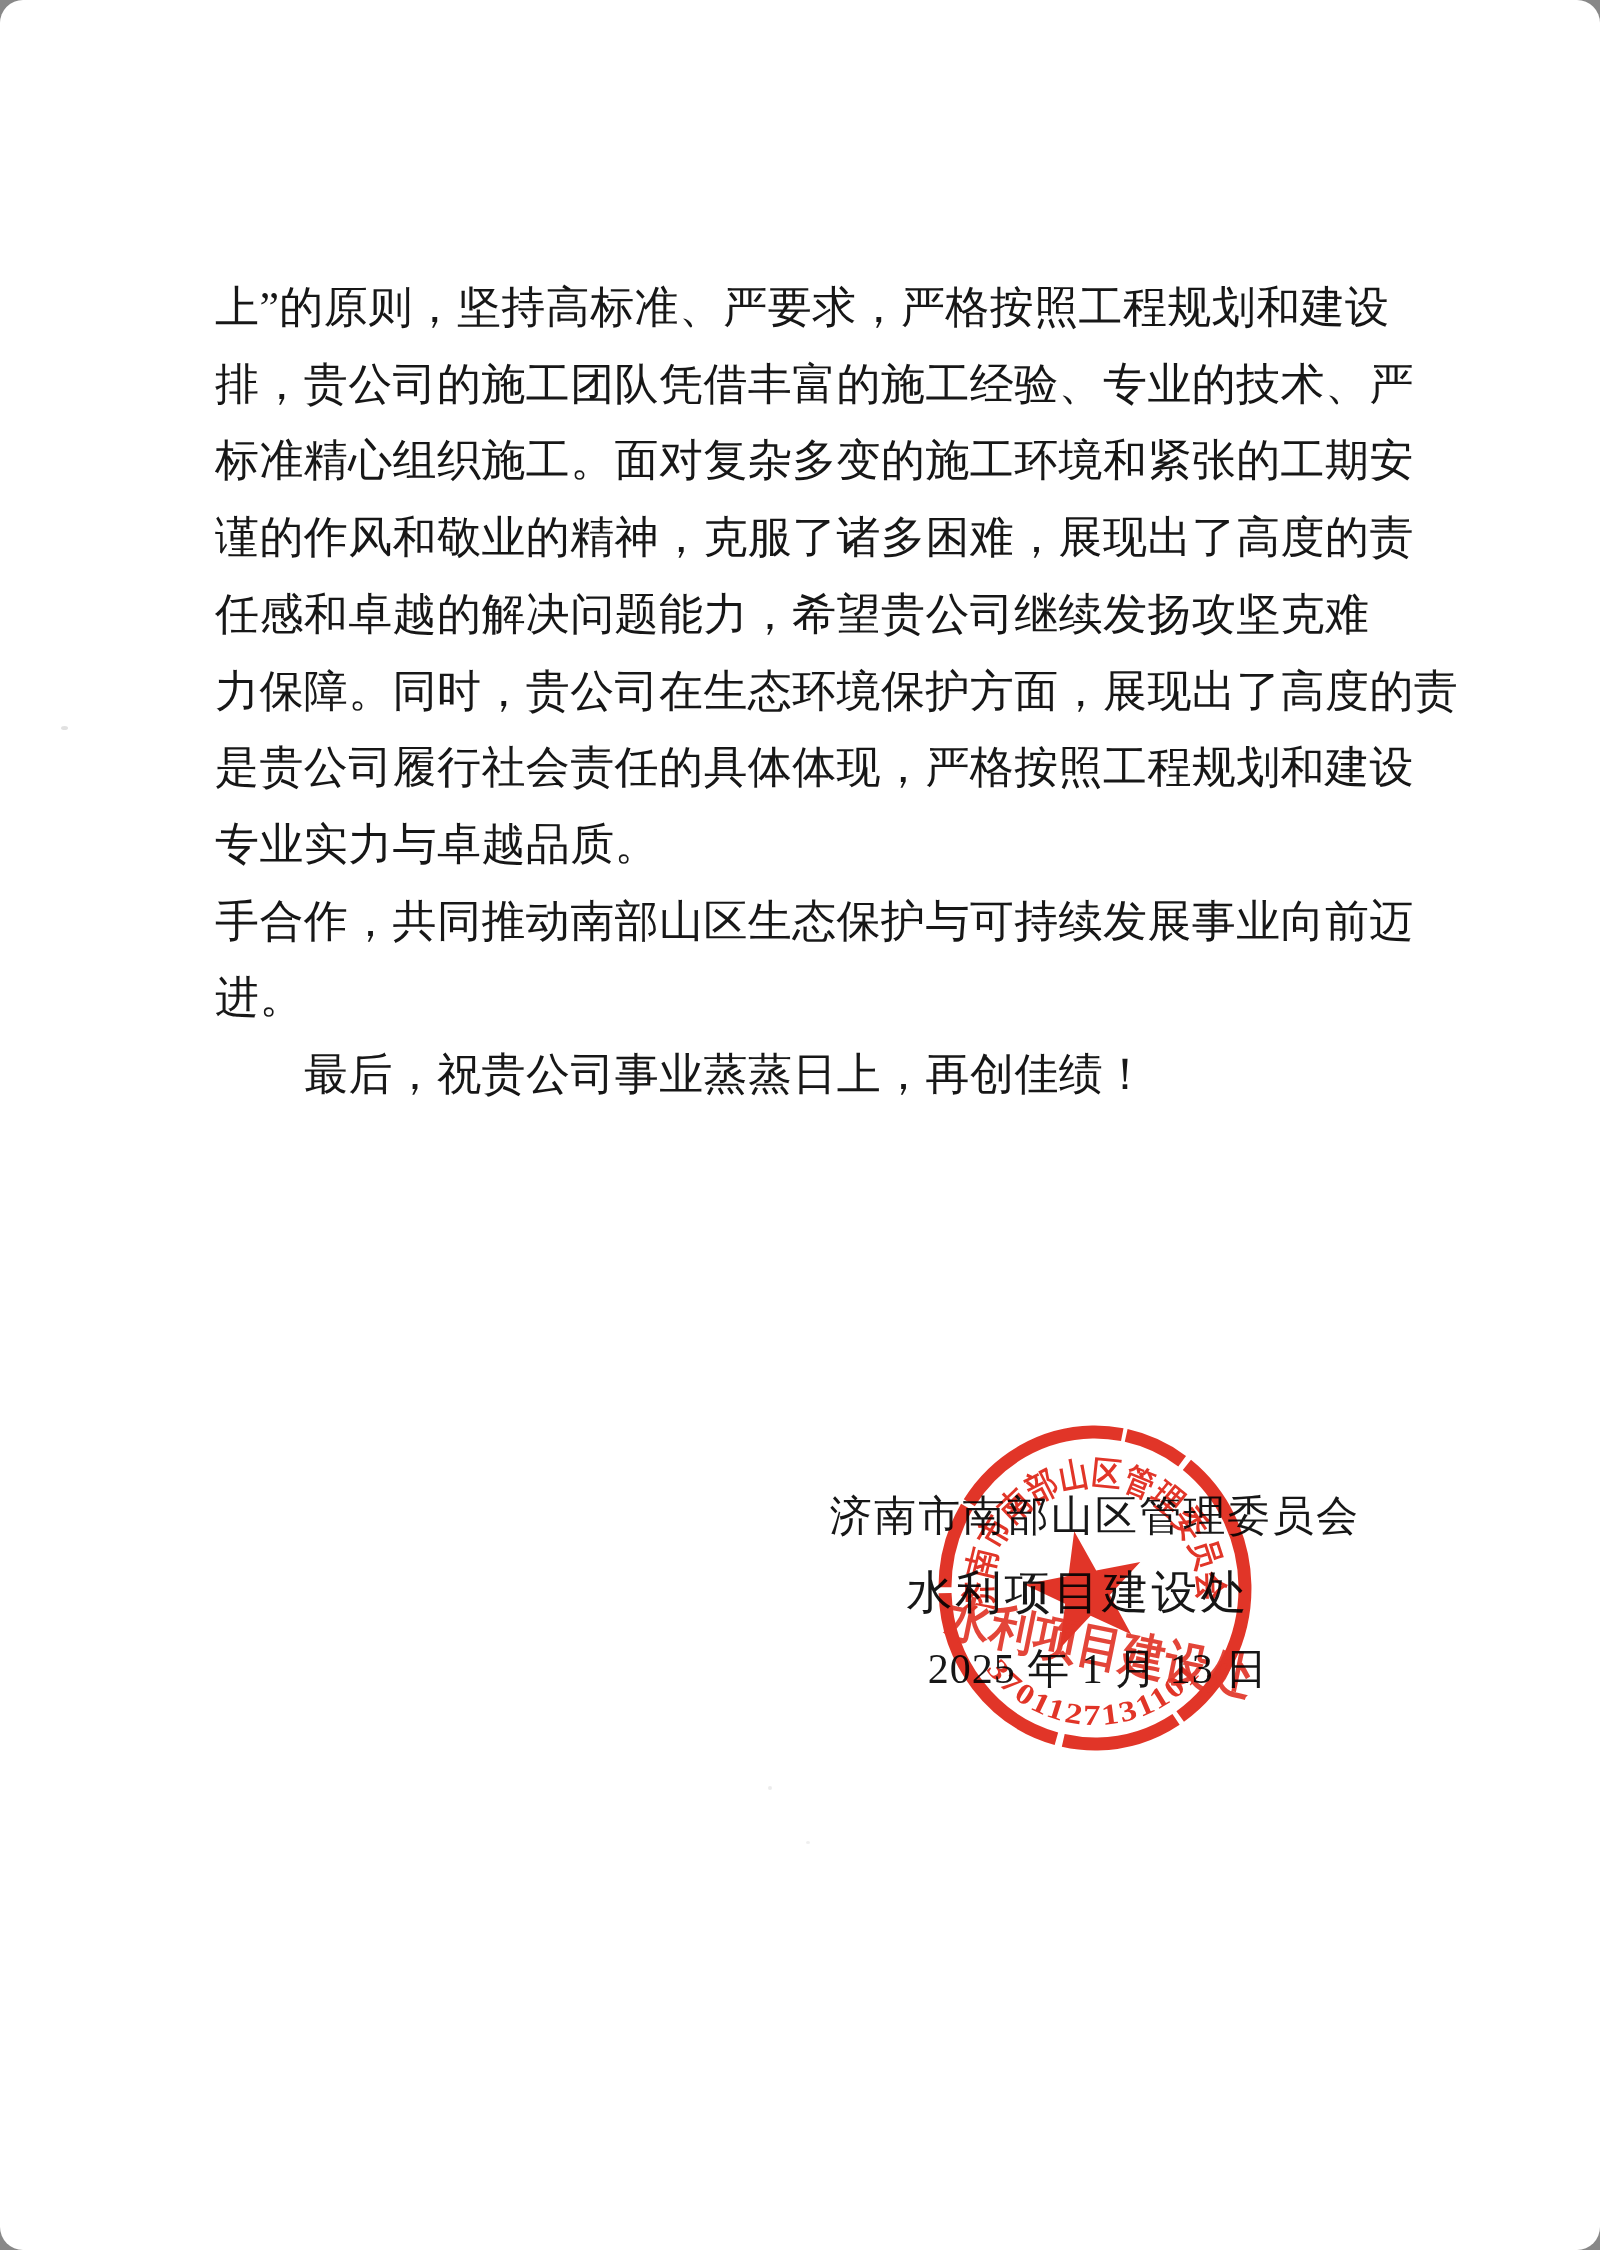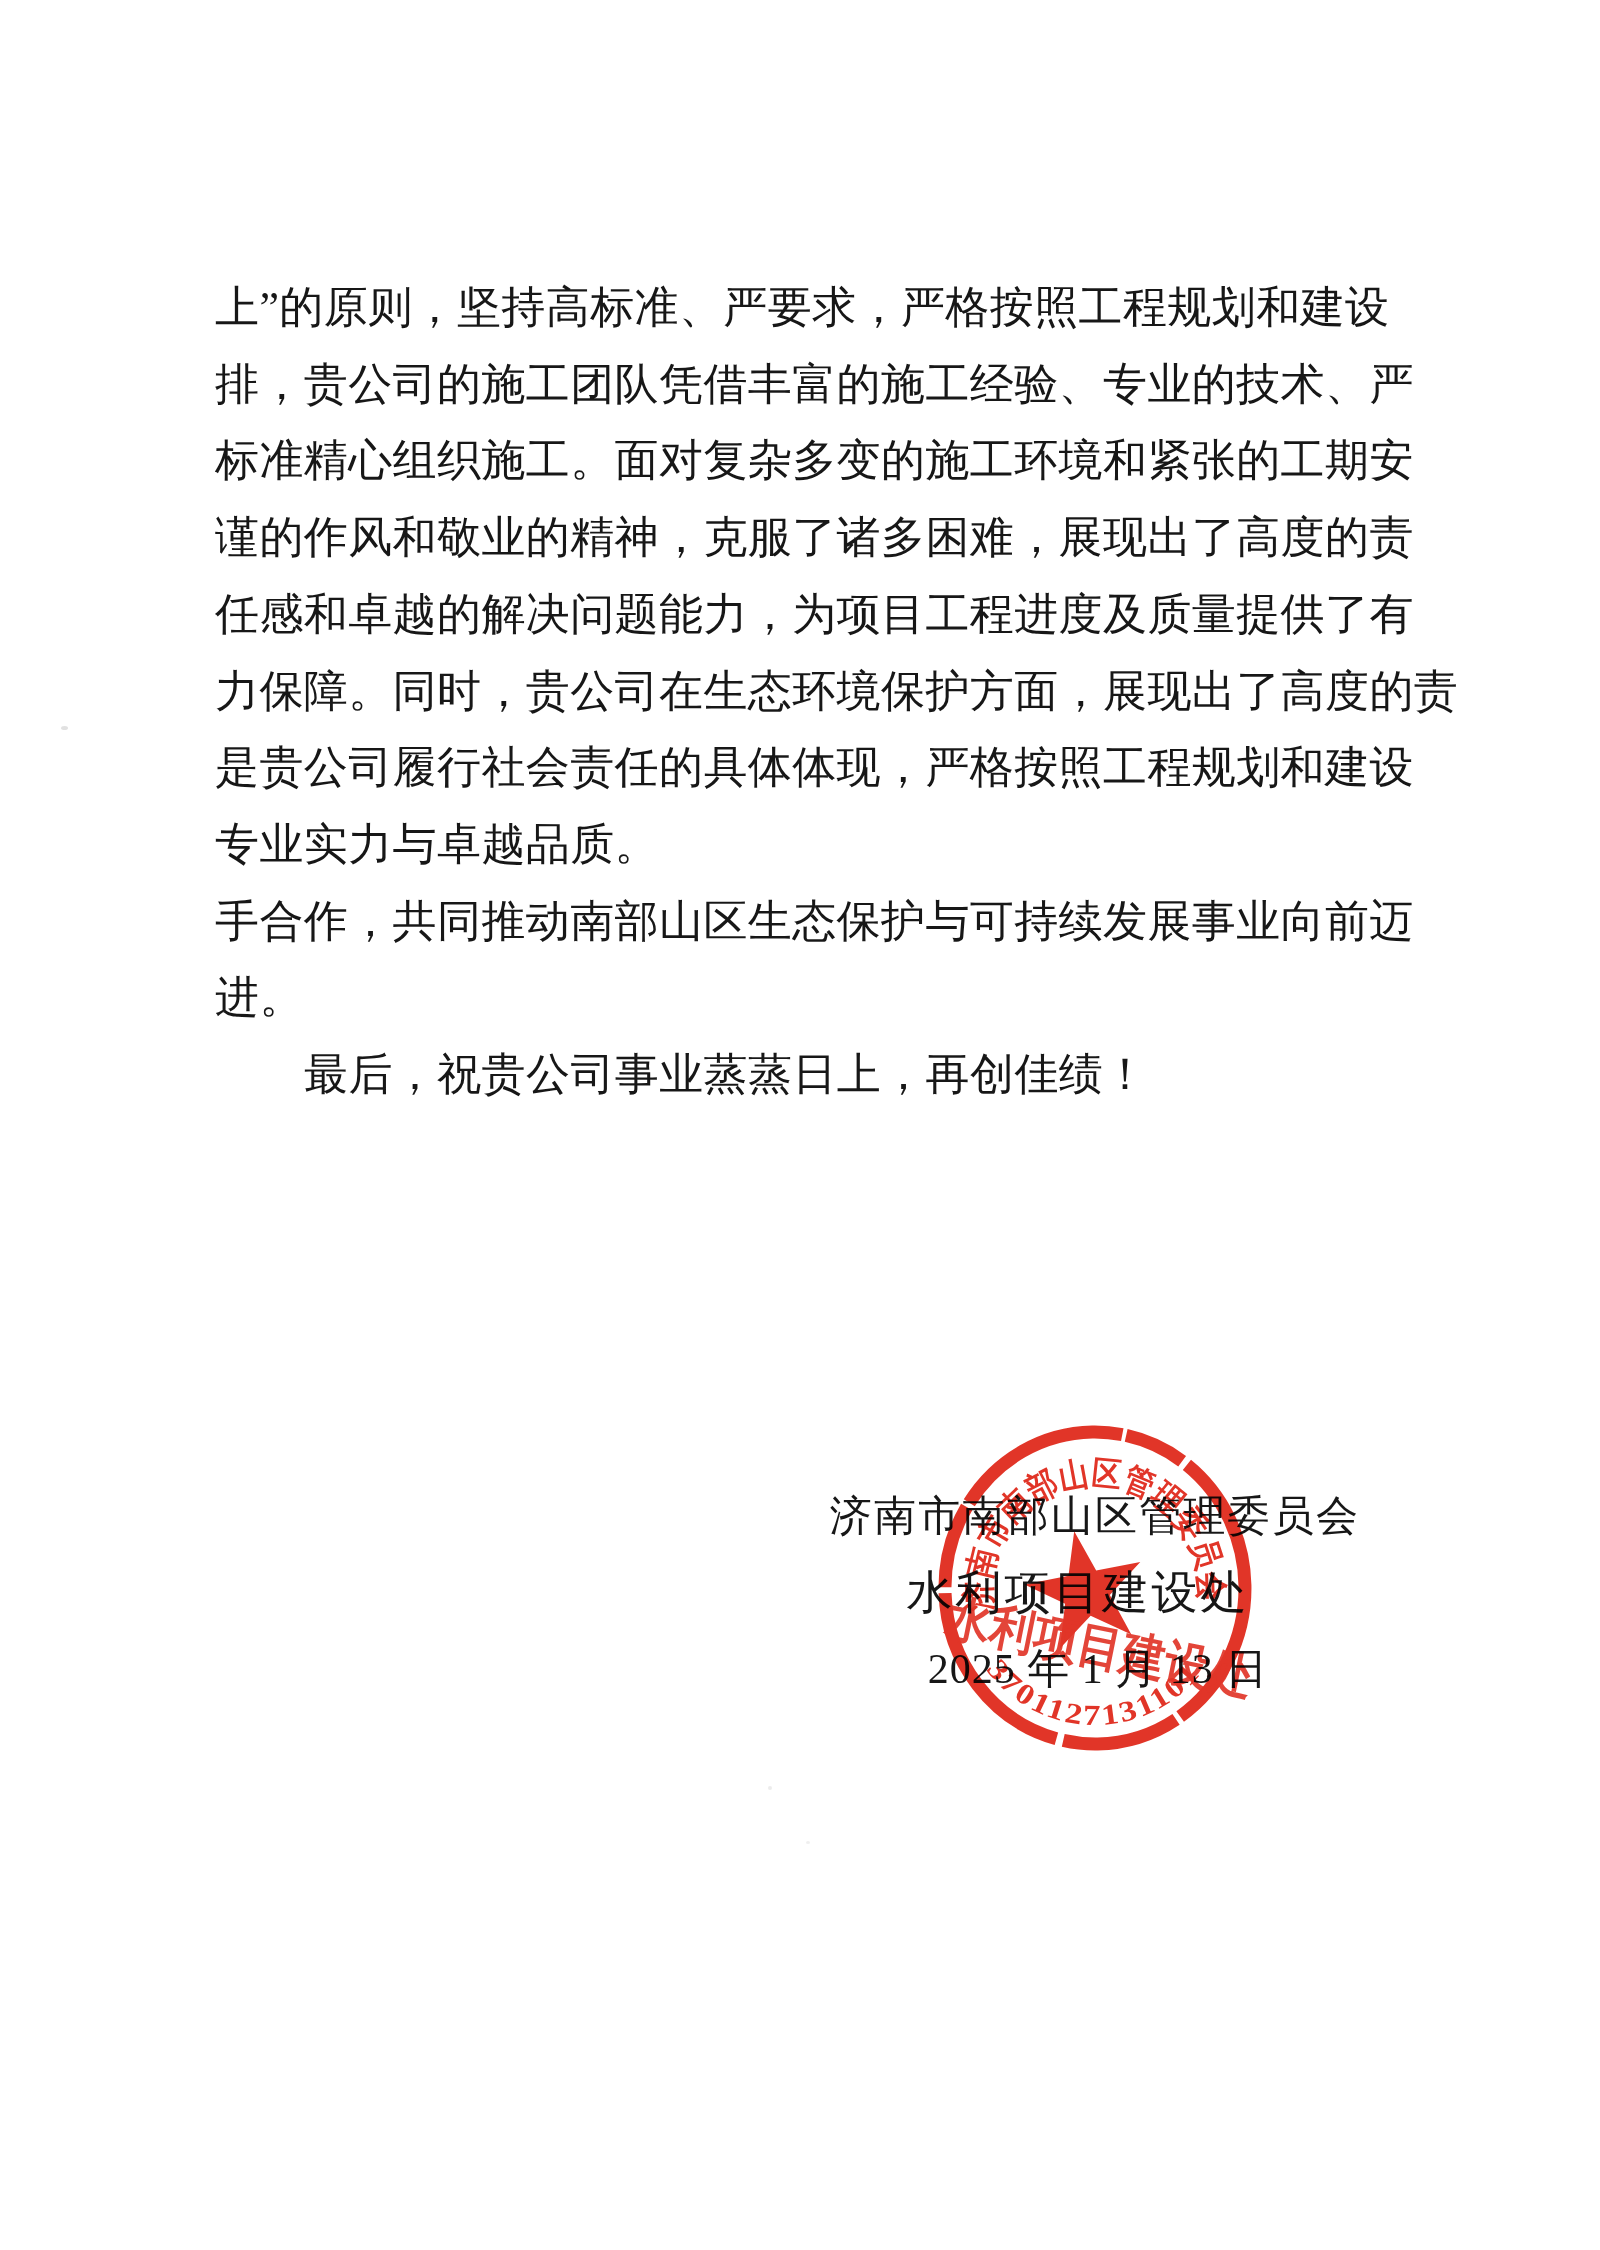--- a/index.html
+++ b/index.html
@@ -4,20 +4,21 @@
 <style>
   html,body{margin:0;padding:0;background:#888;}
   .page{
     position:relative;
     width:1600px;height:2250px;
     margin:0 auto;
     background:#ffffff;
     overflow:hidden;
     font-family:"Liberation Serif","DejaVu Serif",serif;
     color:#171717;
+    border-radius:23px;
   }
   
   .body-text{
     position:absolute;
     left:215px; top:270px; width:1200px;
   }
   .line{
     font-size:44px;
     line-height:76.7px;
     letter-spacing:0.4px;
@@ -76,21 +77,21 @@
 </head>
 <body>
 
 <div class="page">
 
   <div class="body-text">
     <div class="line">上”的原则，坚持高标准、严要求，严格按照工程规划和建设</div>
     <div class="line">排，贵公司的施工团队凭借丰富的施工经验、专业的技术、严</div>
     <div class="line">标准精心组织施工。面对复杂多变的施工环境和紧张的工期安</div>
     <div class="line">谨的作风和敬业的精神，克服了诸多困难，展现出了高度的责</div>
-    <div class="line">任感和卓越的解决问题能力，为项目工程进度及质量提供了有</div>
+    <div class="line">任感和卓越的解决问题能力，希望贵公司继续发扬攻坚克难</div>
     <div class="line">力保障。同时，贵公司在生态环境保护方面，展现出了高度的责</div>
     <div class="line">是贵公司履行社会责任的具体体现，严格按照工程规划和建设</div>
     <div class="line">专业实力与卓越品质。</div>
     <div class="line">手合作，共同推动南部山区生态保护与可持续发展事业向前迈</div>
     <div class="line">进。</div>
     <div class="line indent">最后，祝贵公司事业蒸蒸日上，再创佳绩！</div>
   </div>
 
   <div class="sig sig-org">济南市南部山区管理委员会</div>
   <div class="sig sig-office">水利项目建设处</div>

